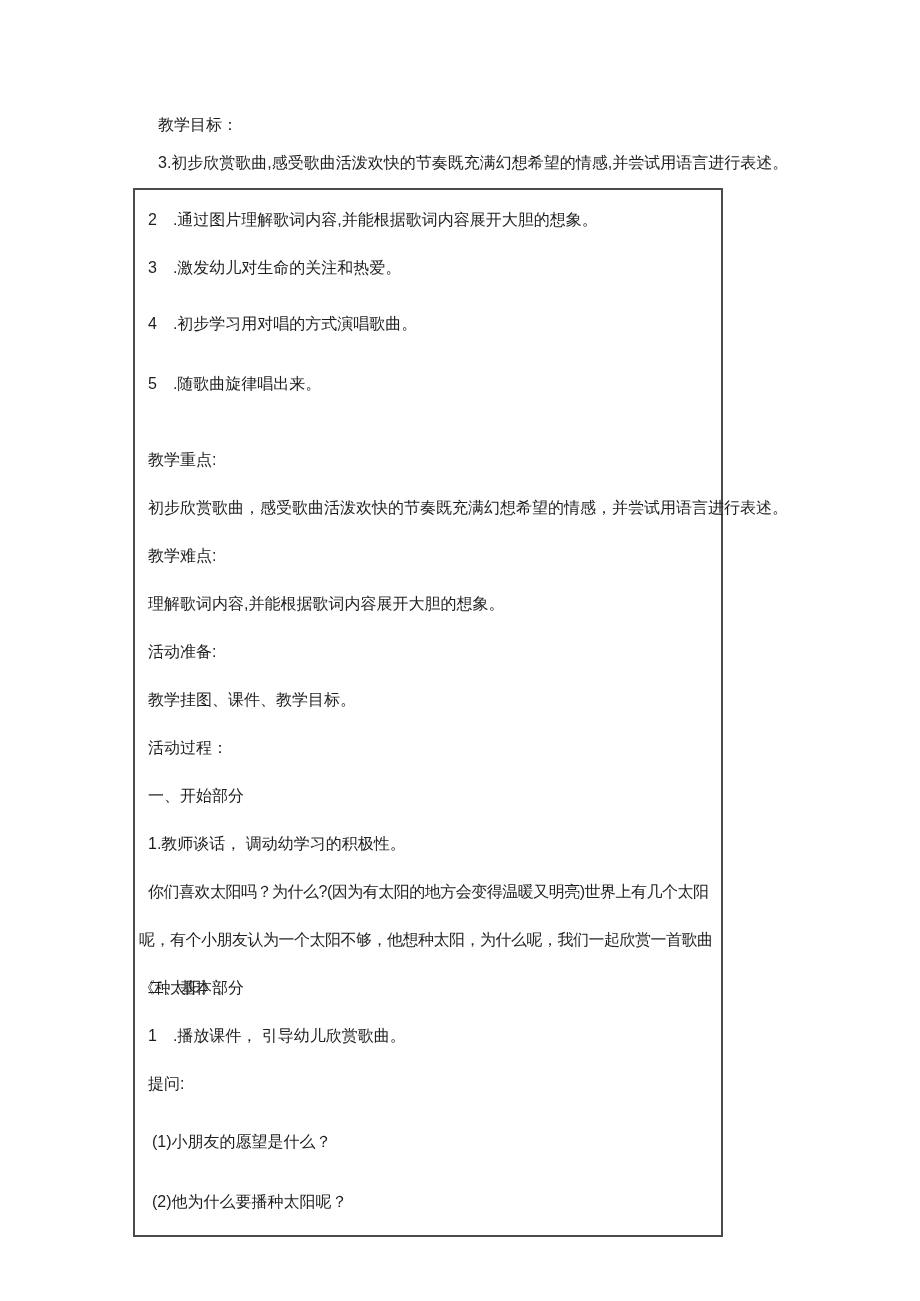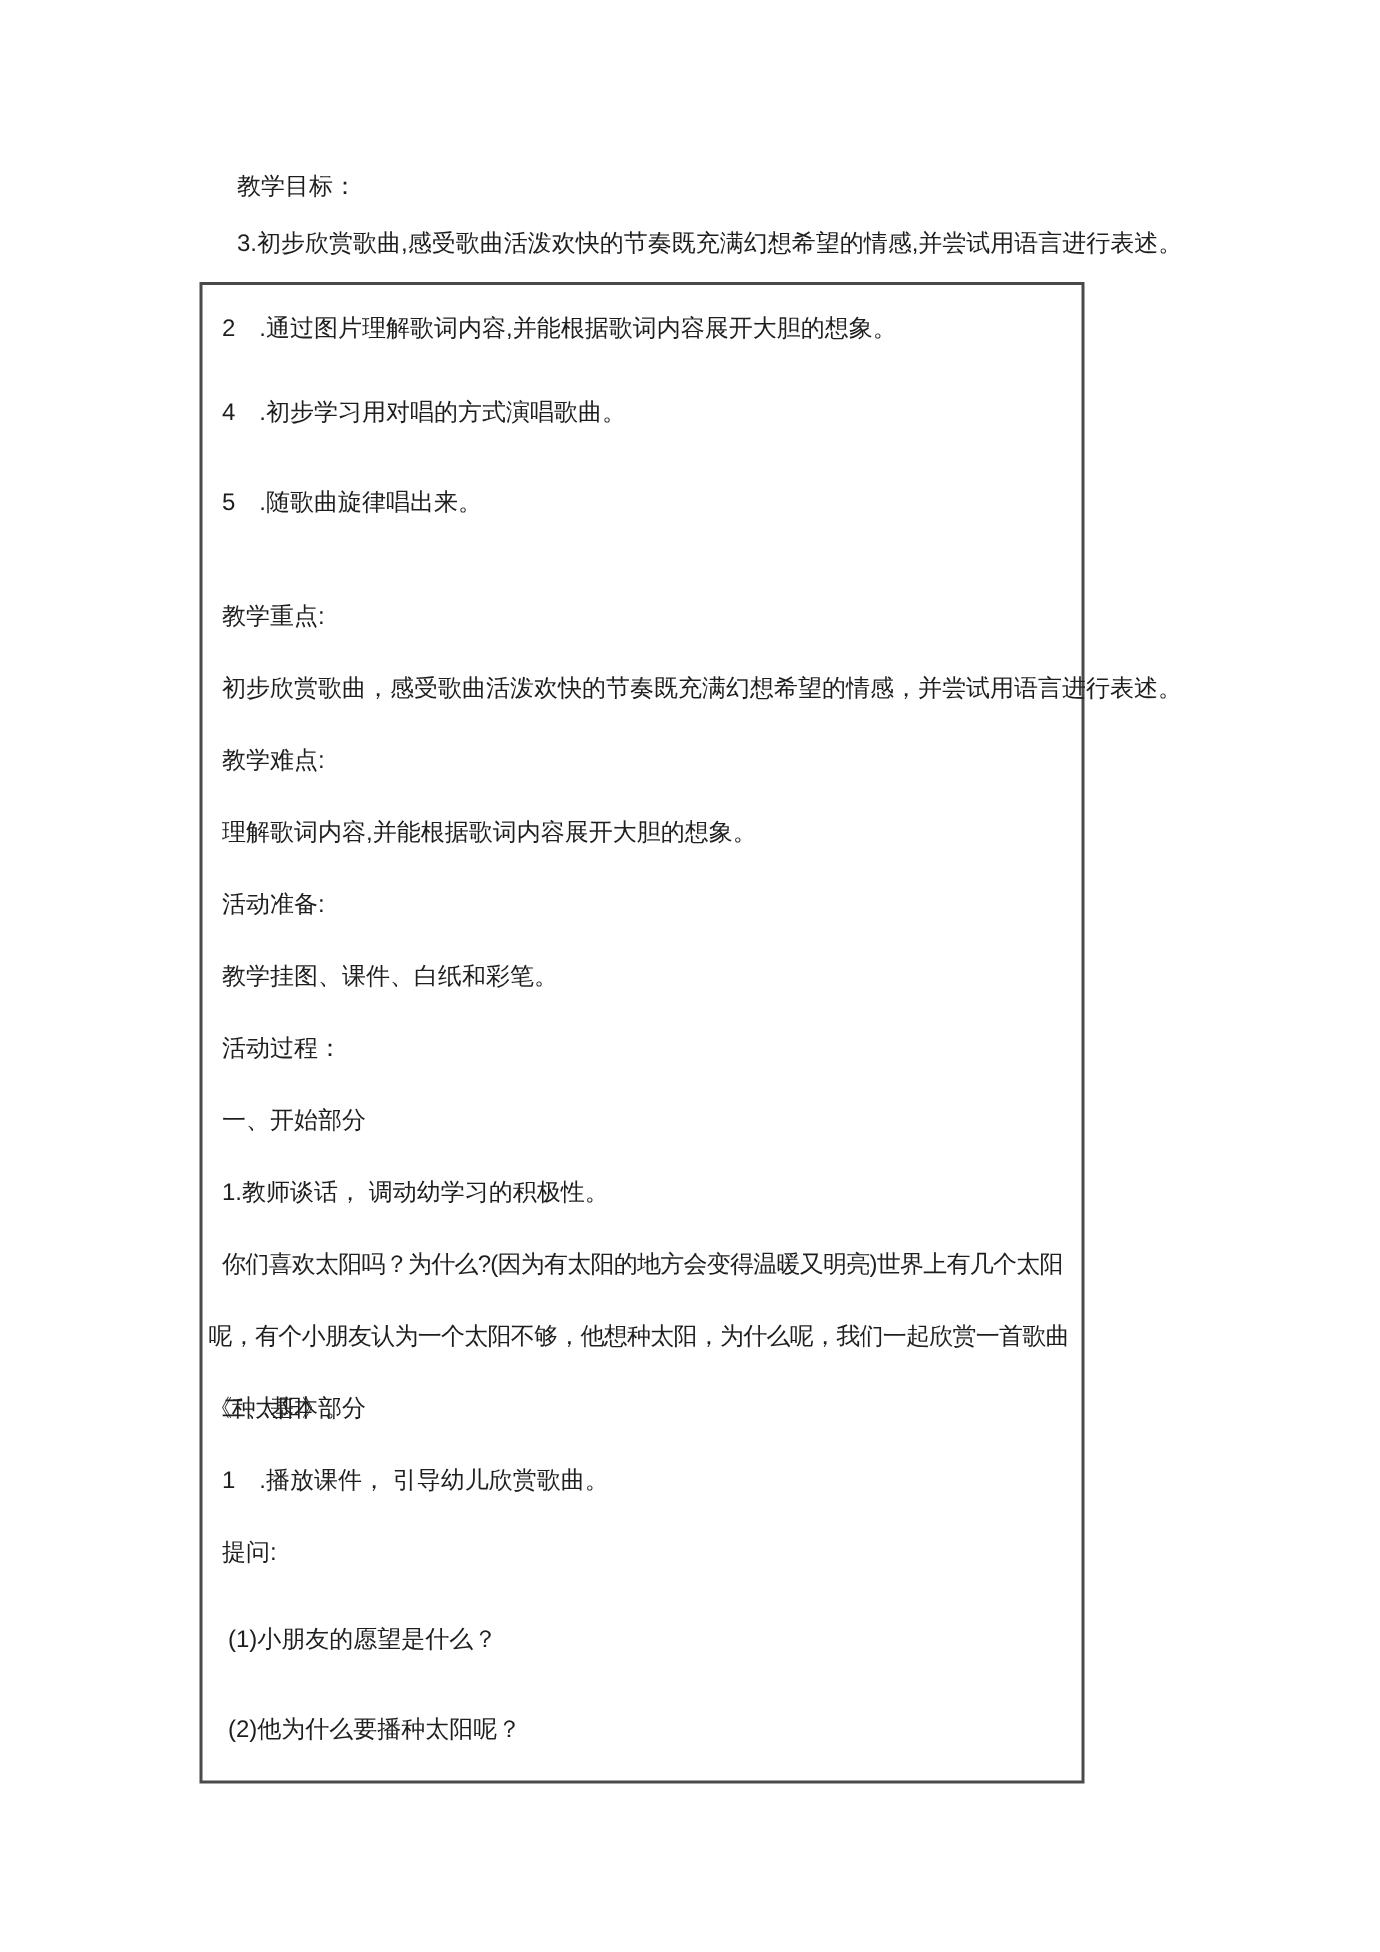--- a/index.html
+++ b/index.html
@@ -58,29 +58,30 @@
 
 <div>
 
   <div class="header">
     <p>教学目标：</p>
     <p>3.初步欣赏歌曲,感受歌曲活泼欢快的节奏既充满幻想希望的情感,并尝试用语言进行表述。</p>
   </div>
 
   <div class="content-box">
     <p class="row">2　.通过图片理解歌词内容,并能根据歌词内容展开大胆的想象。</p>
+    <p class="row">3　.激发幼儿对生命的关注和热爱。</p>
     <p class="row mt8">4　.初步学习用对唱的方式演唱歌曲。</p>
     <p class="row mt12">5　.随歌曲旋律唱出来。</p>
     <p class="row blank"></p>
     <p class="row">教学重点:</p>
     <p class="row">初步欣赏歌曲，感受歌曲活泼欢快的节奏既充满幻想希望的情感，并尝试用语言进行表述。</p>
     <p class="row">教学难点:</p>
     <p class="row">理解歌词内容,并能根据歌词内容展开大胆的想象。</p>
     <p class="row">活动准备:</p>
-    <p class="row">教学挂图、课件、白纸和彩笔。</p>
+    <p class="row">教学挂图、课件、教学目标。</p>
     <p class="row">活动过程：</p>
     <p class="row">一、开始部分</p>
     <p class="row">1.教师谈话， 调动幼学习的积极性。</p>
     <p class="row wrap">你们喜欢太阳吗？为什么?(因为有太阳的地方会变得温暖又明亮)世界上有几个太阳呢，有个小朋友认为一个太阳不够，他想种太阳，为什么呢，我们一起欣赏一首歌曲《种太阳》。</p>
     <p class="row">二、基本部分</p>
     <p class="row">1　.播放课件， 引导幼儿欣赏歌曲。</p>
     <p class="row">提问:</p>
     <p class="row mt10 q">(1)小朋友的愿望是什么？</p>
     <p class="row mt12 q">(2)他为什么要播种太阳呢？</p>
   </div>

